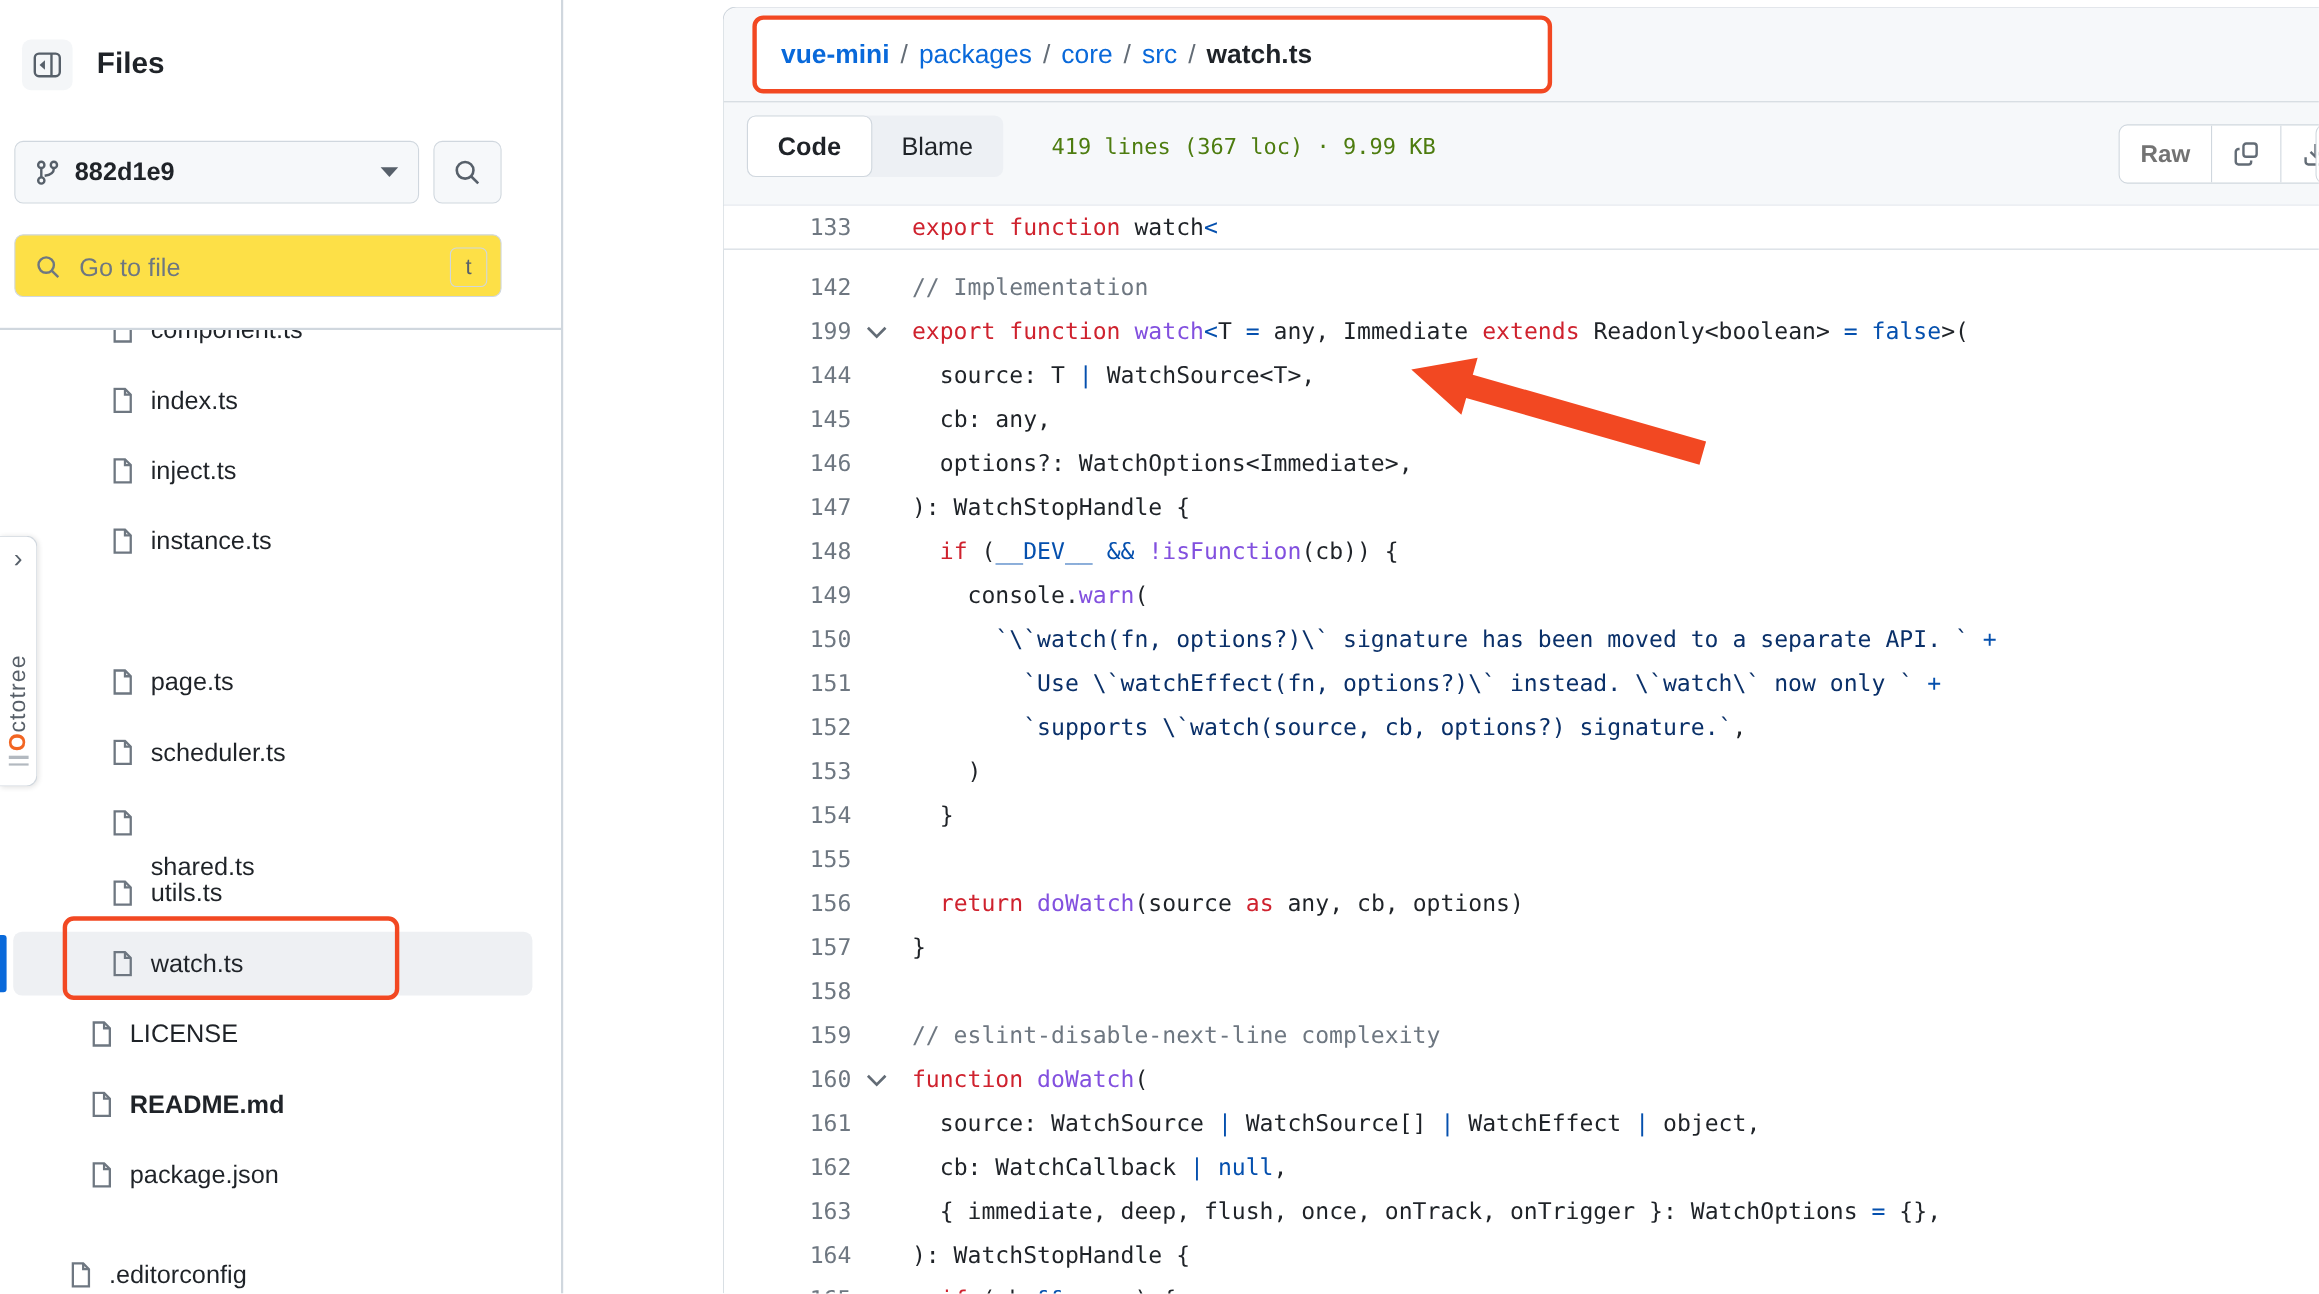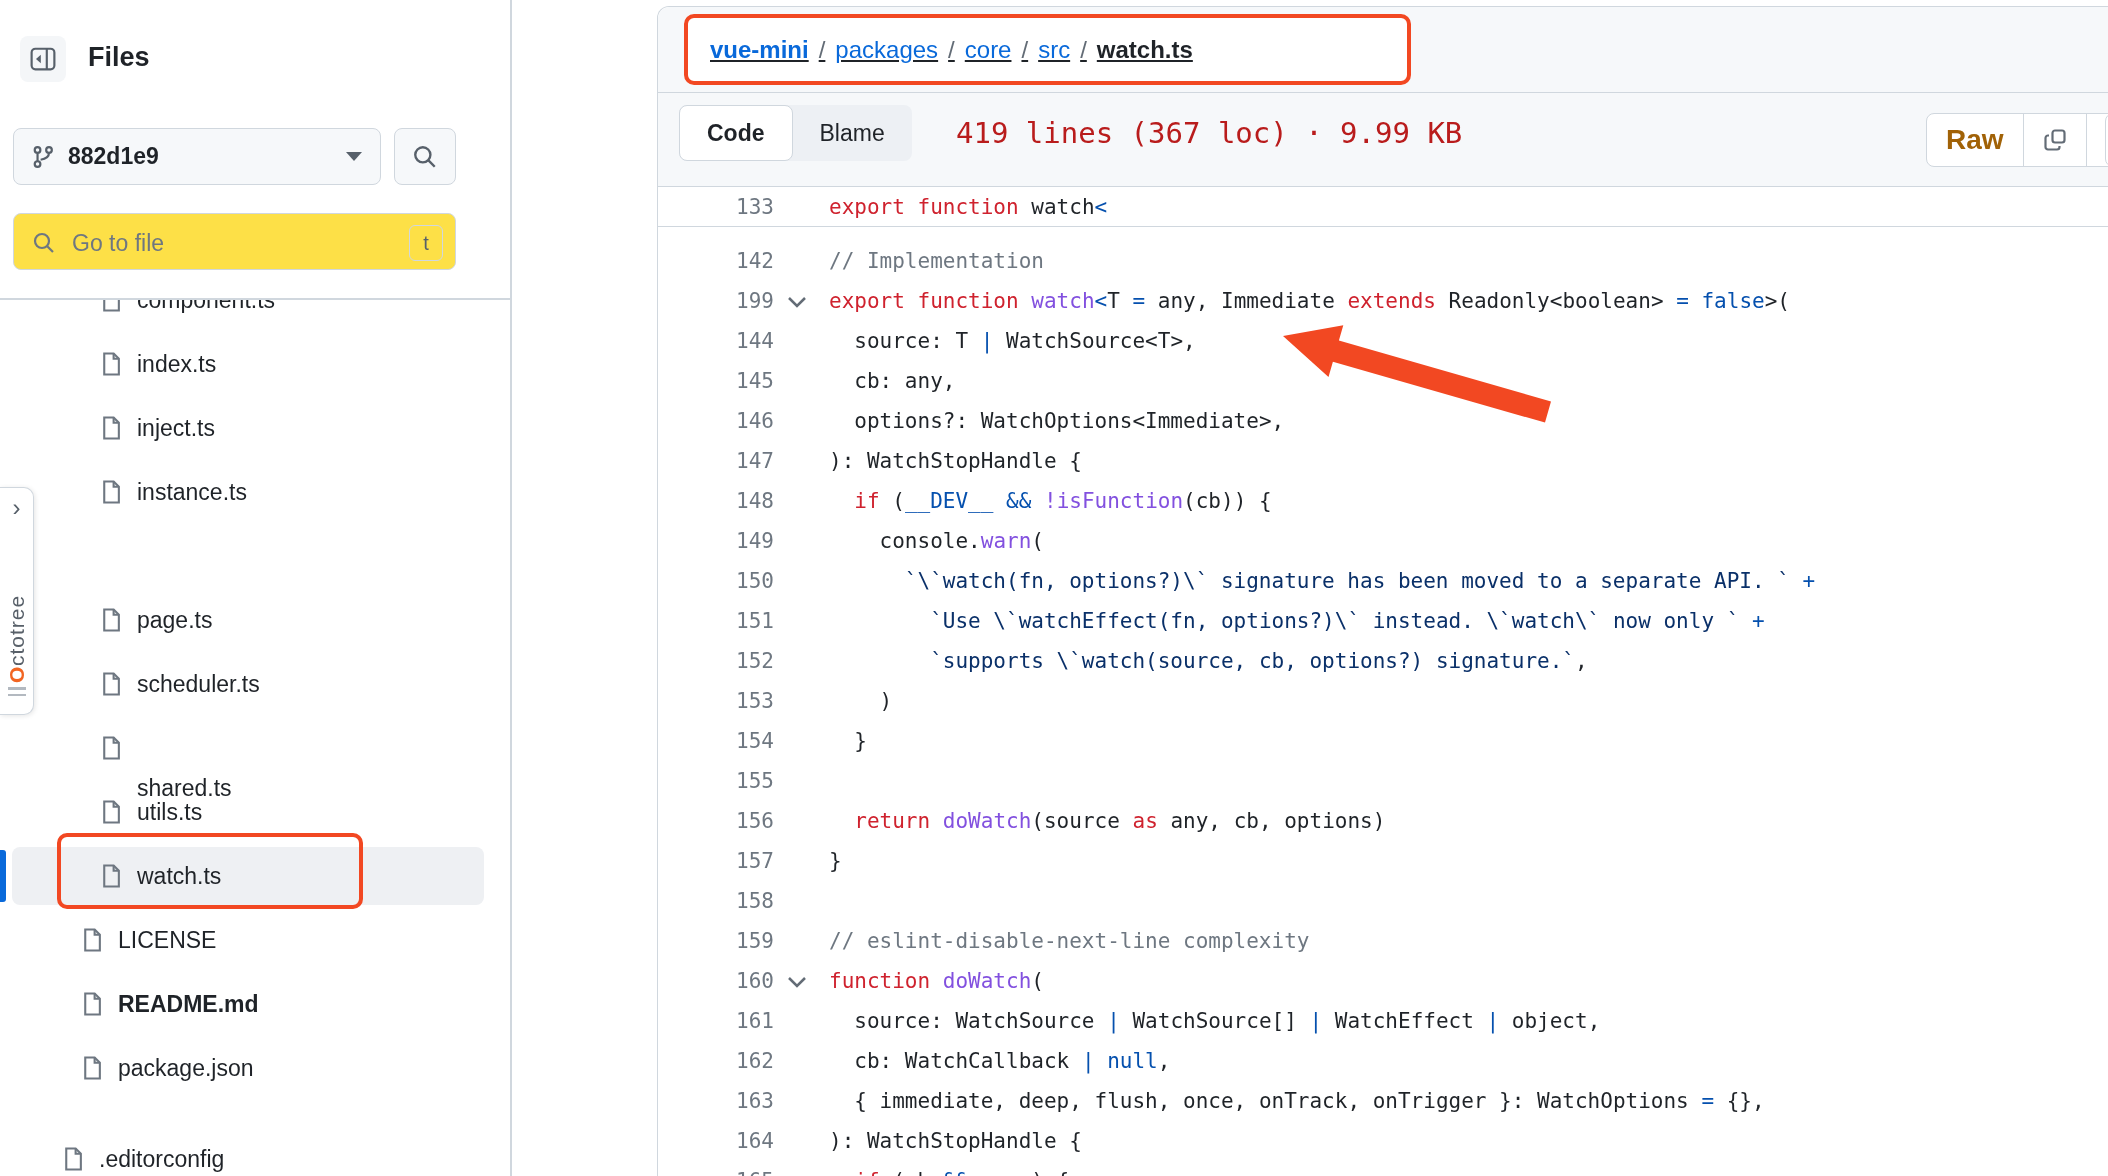--- a/index.html
+++ b/index.html
@@ -57,27 +57,27 @@
   .crumb-repo{color:#0969da;font-weight:700;cursor:pointer;}
   .crumb-link{color:#0969da;cursor:pointer;}
   .crumb-sep{color:#636c76;padding:0 10px;}
   .crumb-file{color:#1f2328;font-weight:700;}
 
   #tab-switch{position:absolute;left:21px;top:98px;height:56px;background:#edf0f4;border-radius:8px;
               display:flex;align-items:stretch;}
   .tab{display:flex;align-items:center;padding:0 27px;font-size:23px;border-radius:8px;cursor:pointer;color:#1f2328;}
   .tab.active{background:#fff;border:1.5px solid #d0d7de;font-weight:700;box-sizing:border-box;}
   #file-stats{position:absolute;left:298px;top:98px;height:56px;display:flex;align-items:center;
-              font-family:"DejaVu Sans Mono",monospace;font-size:29px;color:#b91c1c;}
+              font-family:"DejaVu Sans Mono",monospace;font-size:20px;color:#4d7c0f;}
   #raw-group{position:absolute;left:1268px;top:106px;height:54px;border:1.5px solid #d0d7de;border-radius:8px;
              background:#fff;display:flex;box-sizing:border-box;overflow:hidden;}
   .grp-btn{display:flex;align-items:center;justify-content:center;padding:0 19px;cursor:pointer;
            border-right:1.5px solid #d0d7de;color:#636c76;}
   .grp-btn:last-child{border-right:none;}
-  #raw-btn{font-size:28px;font-weight:600;color:#a16207;}
+  #raw-btn{font-size:22px;font-weight:600;color:#737373;}
   #edit-group-partial{position:absolute;left:1447px;top:106px;width:40px;height:54px;border:1.5px solid #d0d7de;
                       border-radius:8px;background:#fff;box-sizing:border-box;}
 
   
   #sticky-line{position:absolute;left:0;top:180px;width:100%;height:40px;background:#fff;
                border-bottom:1.5px solid #d0d7de;box-sizing:border-box;display:flex;align-items:center;z-index:3;}
   #partial-ln{position:absolute;left:0;top:221px;width:116px;height:8px;overflow:hidden;z-index:1;}
   #code-lines{position:absolute;left:0;top:234px;width:100%;}
   .code-row{display:flex;align-items:center;height:40px;position:relative;}
   .ln{width:116px;text-align:right;font-family:"DejaVu Sans Mono",monospace;font-size:21px;color:#6e7781;
@@ -251,21 +251,21 @@
     </div>
   <div id="octotree-grip">
       <div></div>
       <div></div>
     </div>
 </div>
 
 <div id="file-box" class="abs">
   <div id="file-header">
     <div id="crumb-row">
-      <div id="breadcrumb-box" style="border-color: rgb(242, 72, 34); text-decoration: underline;">
+      <div id="breadcrumb-box" style="border-color: rgb(242, 72, 34);">
         <span id="breadcrumb"><span class="crumb-repo">vue-mini</span><span class="crumb-sep">/</span><span class="crumb-link">packages</span><span class="crumb-sep">/</span><span class="crumb-link">core</span><span class="crumb-sep">/</span><span class="crumb-link">src</span><span class="crumb-sep">/</span><span class="crumb-file">watch.ts</span></span>
       </div>
     </div>
 
     <div id="tab-switch">
       <div class="tab active">Code</div>
       <div class="tab">Blame</div>
     </div>
     <div id="file-stats">419 lines (367 loc) · 9.99 KB</div>
 

